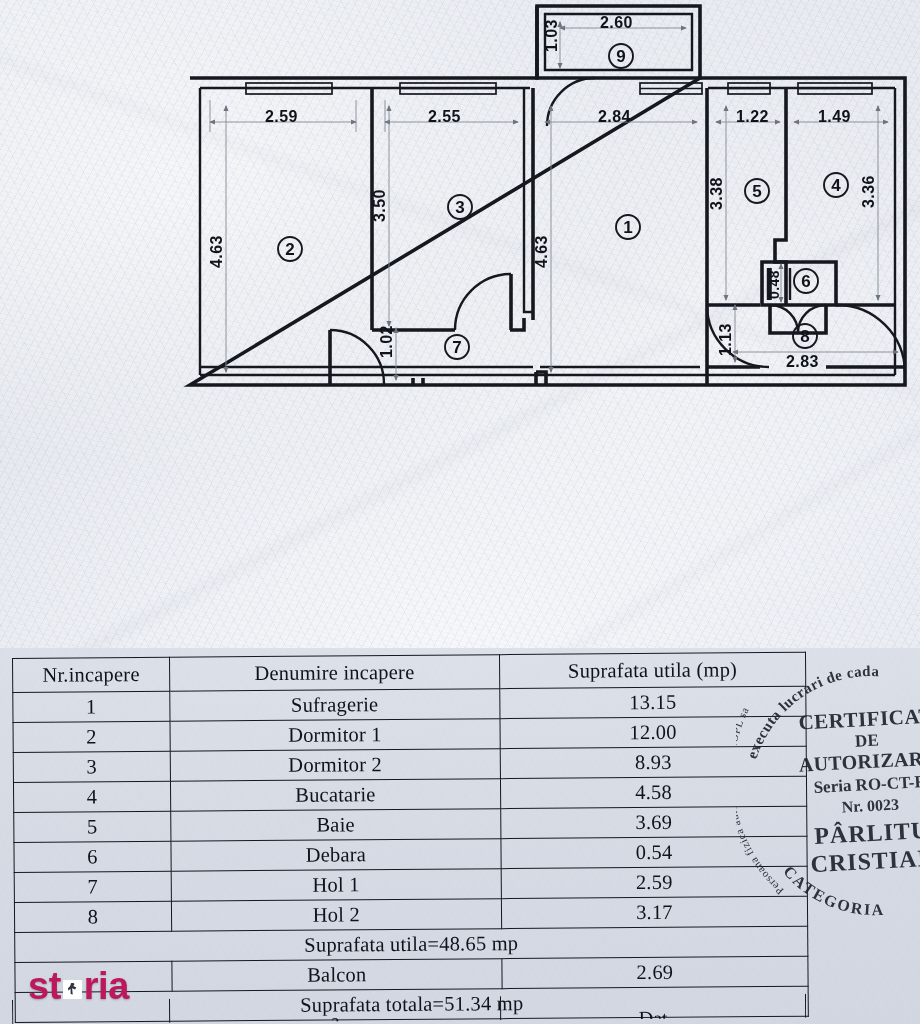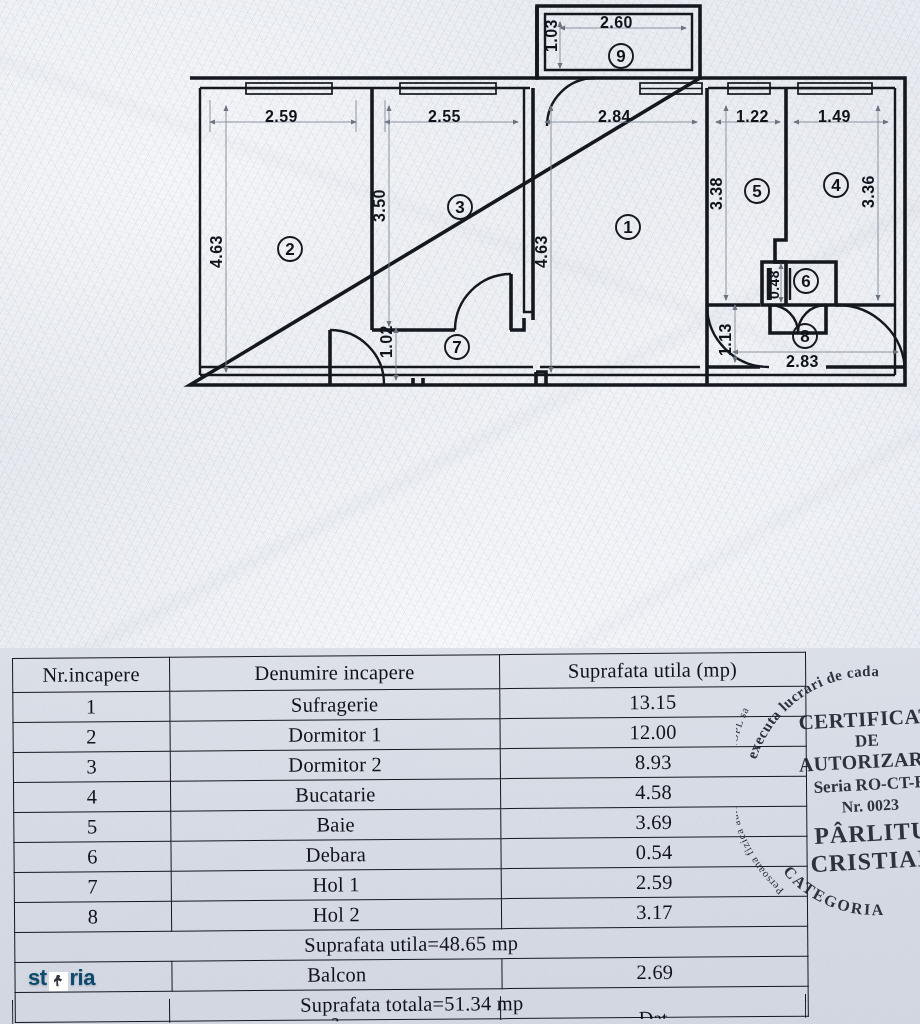--- a/index.html
+++ b/index.html
@@ -107,21 +107,21 @@
   
   #sidearc{
     position:absolute;left:736px;top:668px;width:60px;height:230px;pointer-events:none;
   }
   .sidetxt{font-family:"Liberation Serif",serif;font-size:11px;fill:#2a2f3a;letter-spacing:.6px;}
 
   
   #watermark{
     position:absolute;left:28px;top:967px;
     font-family:"Liberation Sans", sans-serif;
-    font-size:22px;font-weight:700;color:#0c4a6e;
+    font-size:38px;font-weight:700;color:#be185d;
     letter-spacing:-0.5px;line-height:1;
     display:flex;align-items:center;
     text-shadow:0 1px 2px rgba(60,66,80,.35);
   }
   #watermark .wm-o{
     display:inline-block;width:19px;height:19px;background:#ffffff;
     margin:0 2px;position:relative;top:3px;border-radius:1px;
   }
   #watermark .wm-o::after{
     content:"";position:absolute;left:5px;top:3px;width:9px;height:12px;

